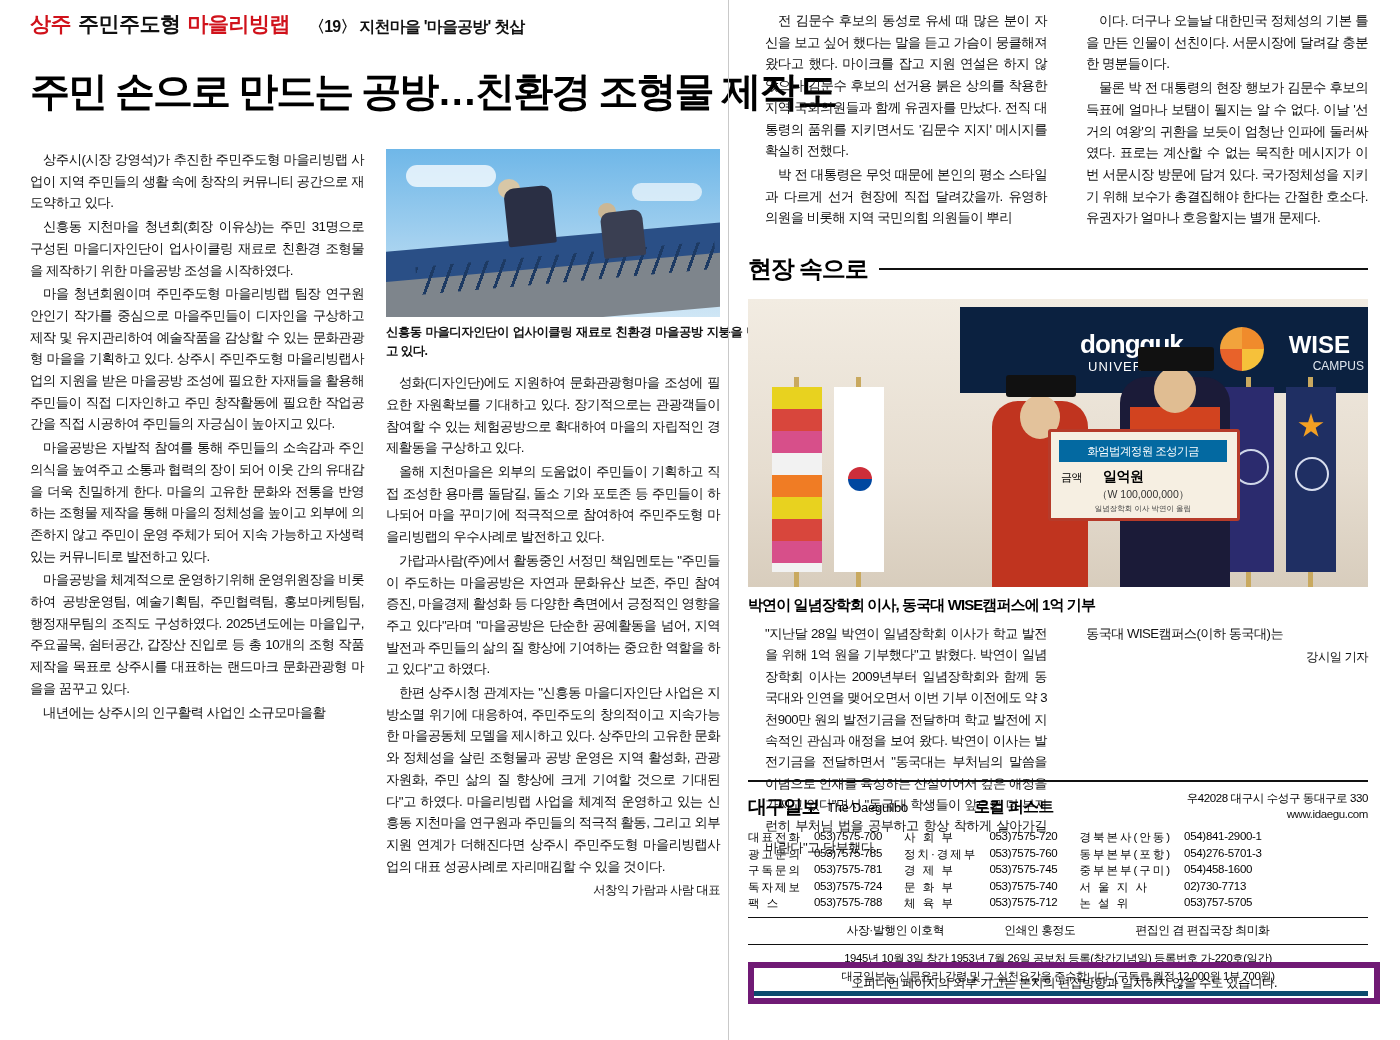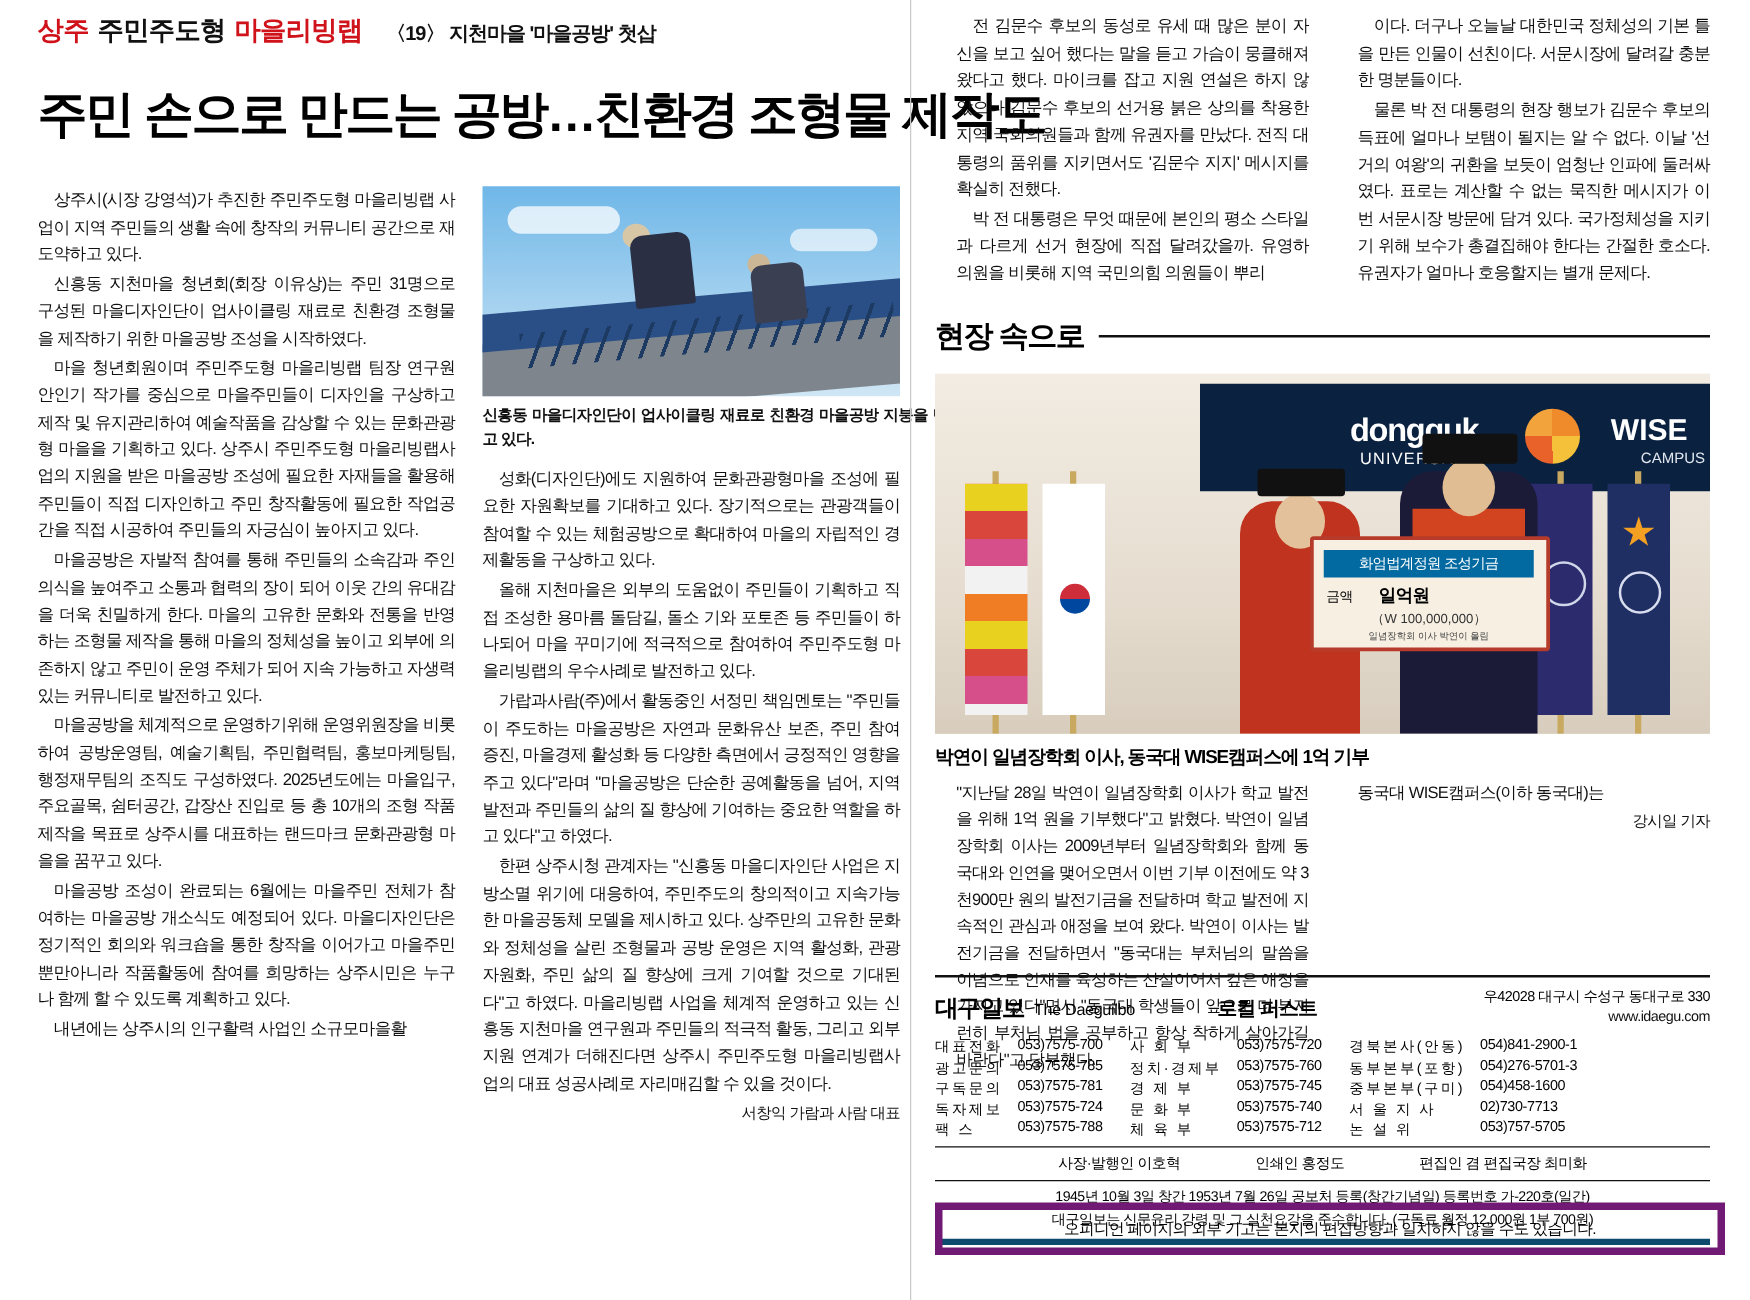--- a/index.html
+++ b/index.html
@@ -441,21 +441,20 @@
     <div class="headline">주민 손으로 만드는 공방…친환경 조형물 제작도</div>
 
     <div class="body-cols">
 
       <div class="bcol">
         <p>상주시(시장 강영석)가 추진한 주민주도형 마을리빙랩 사업이 지역 주민들의 생활 속에 창작의 커뮤니티 공간으로 재도약하고 있다.</p>
         <p>신흥동 지천마을 청년회(회장 이유상)는 주민 31명으로 구성된 마을디자인단이 업사이클링 재료로 친환경 조형물을 제작하기 위한 마을공방 조성을 시작하였다.</p>
         <p>마을 청년회원이며 주민주도형 마을리빙랩 팀장 연구원 안인기 작가를 중심으로 마을주민들이 디자인을 구상하고 제작 및 유지관리하여 예술작품을 감상할 수 있는 문화관광형 마을을 기획하고 있다. 상주시 주민주도형 마을리빙랩사업의 지원을 받은 마을공방 조성에 필요한 자재들을 활용해 주민들이 직접 디자인하고 주민 창작활동에 필요한 작업공간을 직접 시공하여 주민들의 자긍심이 높아지고 있다.</p>
         <p>마을공방은 자발적 참여를 통해 주민들의 소속감과 주인의식을 높여주고 소통과 협력의 장이 되어 이웃 간의 유대감을 더욱 친밀하게 한다. 마을의 고유한 문화와 전통을 반영하는 조형물 제작을 통해 마을의 정체성을 높이고 외부에 의존하지 않고 주민이 운영 주체가 되어 지속 가능하고 자생력 있는 커뮤니티로 발전하고 있다.</p>
         <p>마을공방을 체계적으로 운영하기위해 운영위원장을 비롯하여 공방운영팀, 예술기획팀, 주민협력팀, 홍보마케팅팀, 행정재무팀의 조직도 구성하였다. 2025년도에는 마을입구, 주요골목, 쉼터공간, 갑장산 진입로 등 총 10개의 조형 작품 제작을 목표로 상주시를 대표하는 랜드마크 문화관광형 마을을 꿈꾸고 있다.</p>
-        <p>마을공방 조성이 완료되는 6월에는 마을주민 전체가 참여하는 마을공방 개소식도 예정되어 있다. 마을디자인단은 정기적인 회의와 워크숍을 통한 창작을 이어가고 마을주민 뿐만아니라 작품활동에 참여를 희망하는 상주시민은 누구나 함께 할 수 있도록 계획하고 있다.</p>
         <p>내년에는 상주시의 인구활력 사업인 소규모마을활</p>
       </div>
 
       <div class="bcol">
         <div class="photo-box">
           <div class="photo">
             <div class="cloud1"></div>
             <div class="cloud2"></div>
             <div class="roof2"></div>
             <div class="roof"></div>

